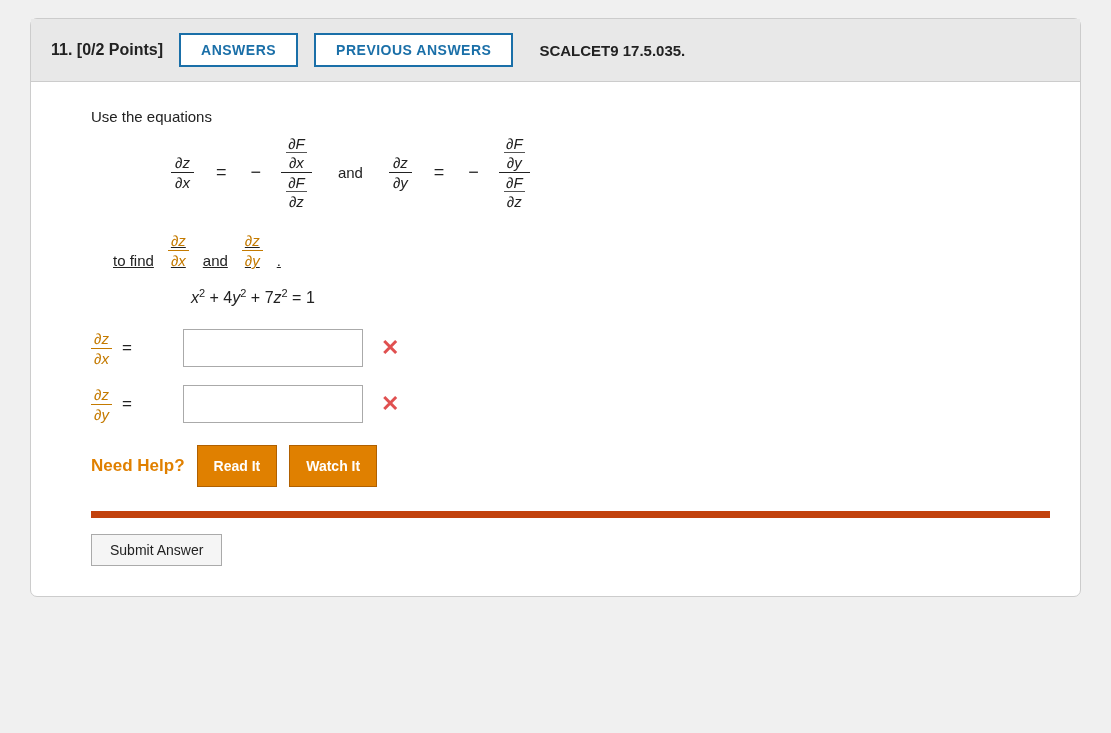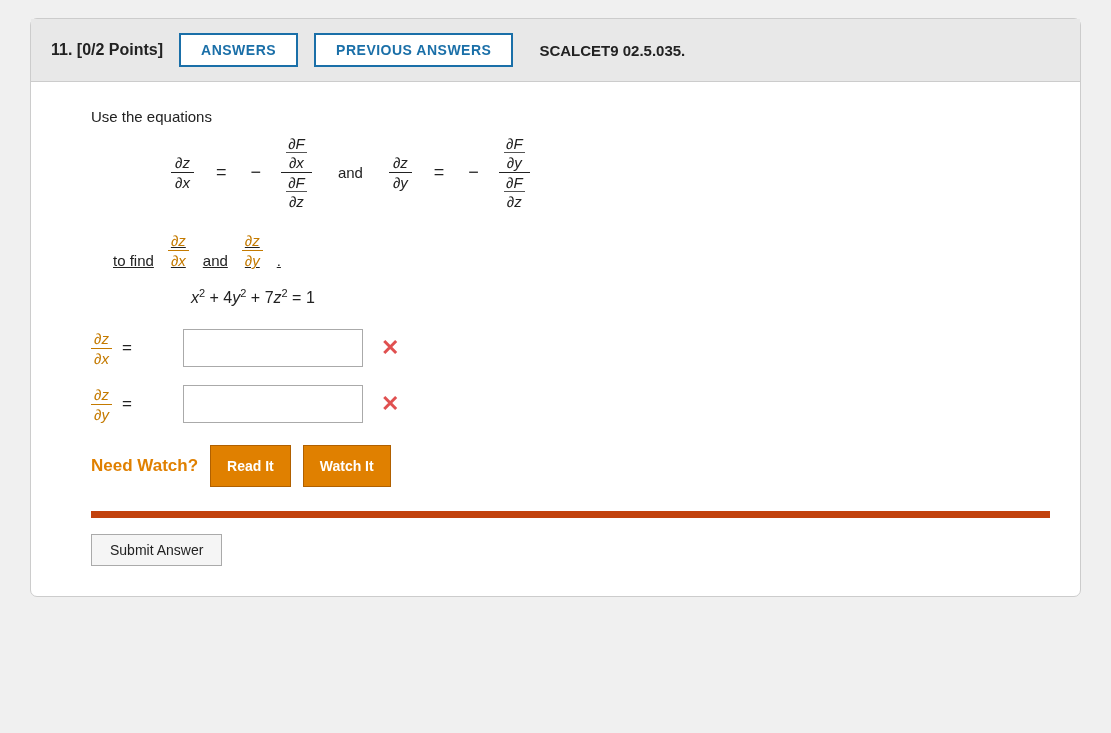--- a/index.html
+++ b/index.html
@@ -192,21 +192,21 @@
 </head>
 <body>
 
 <div class="outer">
   <div class="card">
 
     <div class="header-bar">
       <span class="problem-number">11. [0/2 Points]</span>
       <button class="btn-tab">ANSWERS</button>
       <button class="btn-tab">PREVIOUS ANSWERS</button>
-      <span class="problem-code">SCALCET9 02.5.035.</span>
+      <span class="problem-code">SCALCET9 17.5.035.</span>
     </div>
 
     <div class="content">
 
       <div class="use-equations">Use the equations</div>
 
       <div class="equations-block">
 
         <span class="big-frac">
           <span class="num">∂z</span>
@@ -288,21 +288,21 @@
             <span class="num">∂z</span>
             <span class="den">∂y</span>
           </span>
           <span style="font-size:17px;">=</span>
         </div>
         <input class="answer-input" type="text" placeholder="" style="">
         <span class="x-mark">✕</span>
       </div>
 
       <div class="need-help">
-        <span class="need-help-label">Need Watch?</span>
+        <span class="need-help-label">Need Help?</span>
         <button class="btn-help">Read It</button>
         <button class="btn-help">Watch It</button>
       </div>
 
       <div class="submit-row">
         <button class="btn-submit">Submit Answer</button>
       </div>
 
     </div>
   </div>

